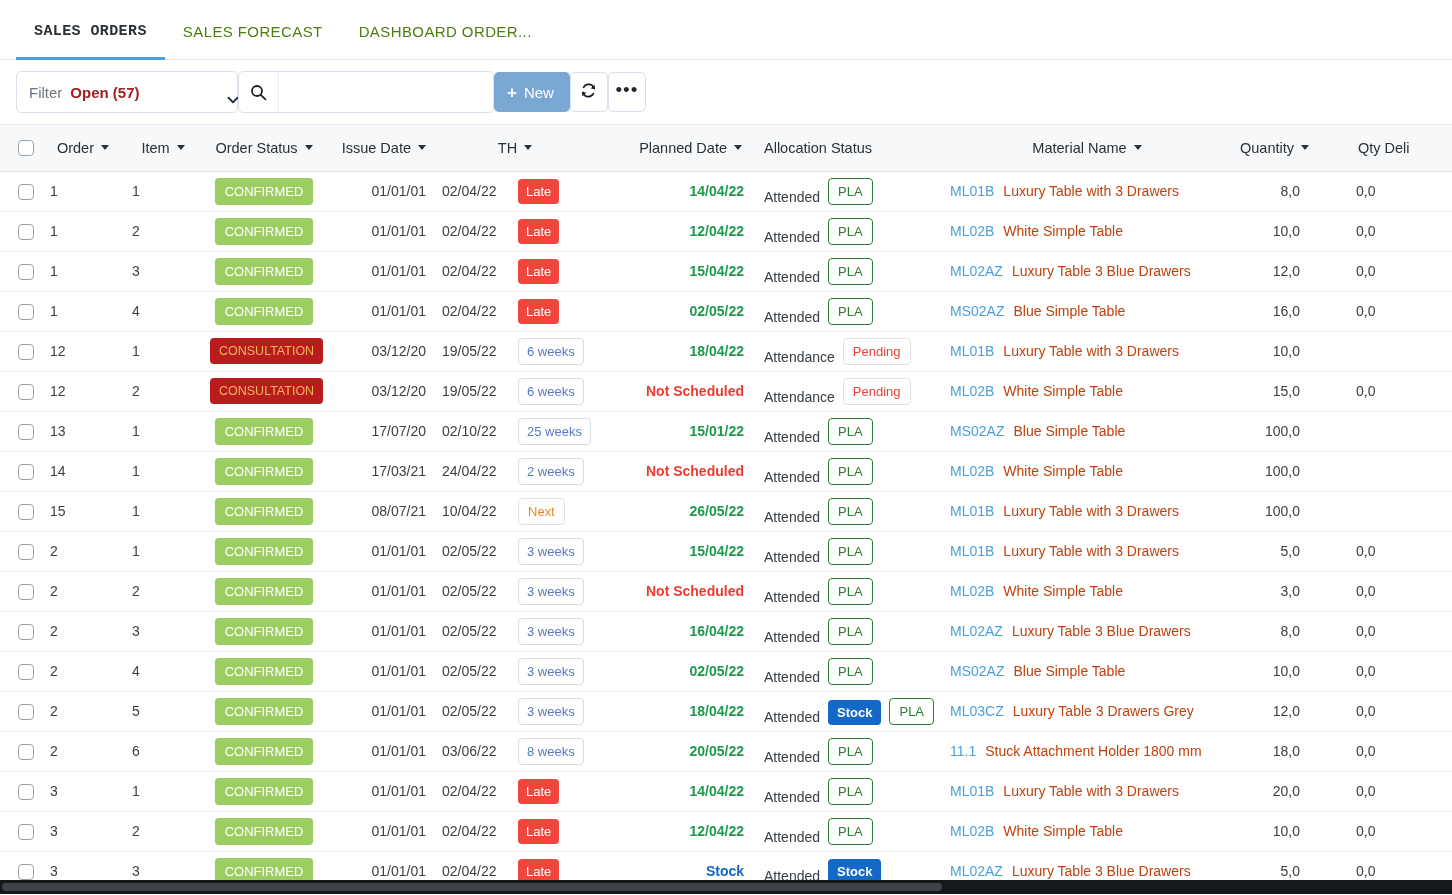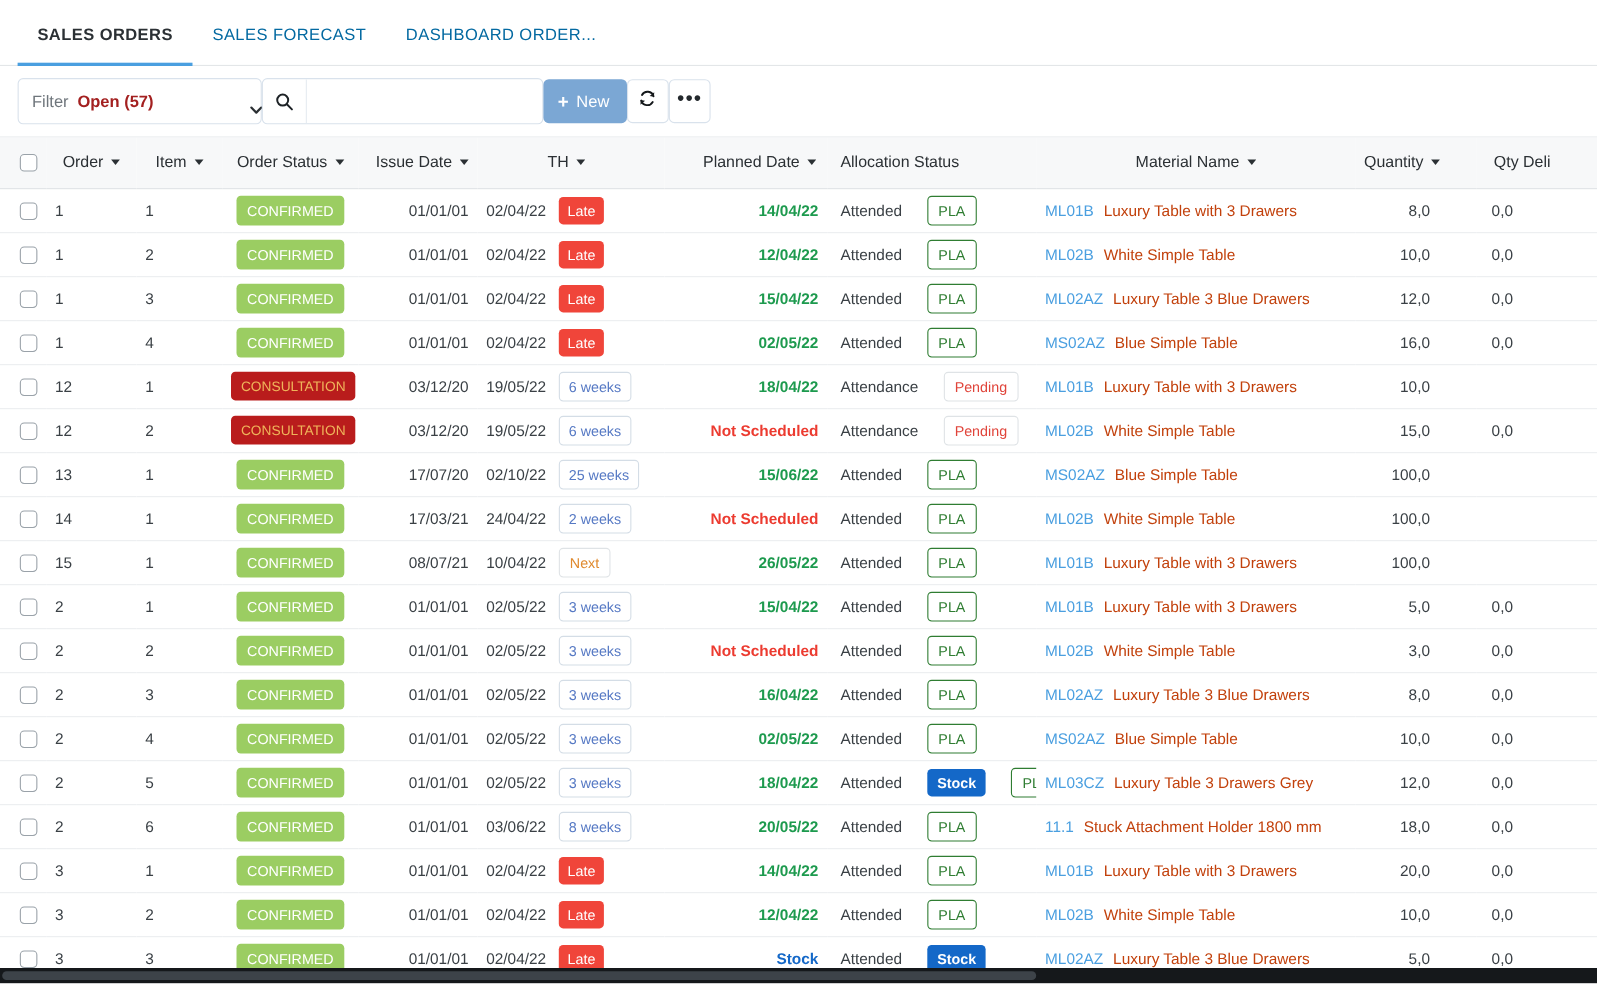--- a/index.html
+++ b/index.html
@@ -18,31 +18,32 @@
     height: 60px;
     background: #ffffff;
     border-bottom: 1px solid #e3e6e8;
     display: flex;
     align-items: flex-end;
     padding-left: 16px;
   }
   .tab {
     font-size: 15px;
     letter-spacing: 0.4px;
-    color: #0369a1;
+    color: #4d7c0f;
     padding: 0 18px 17px 18px;
     cursor: pointer;
     white-space: nowrap;
     border-bottom: 3px solid transparent;
     margin-bottom: -1px;
   }
   .tab.active {
     color: #2b3034;
     font-weight: bold;
     border-bottom-color: #4a9fe0;
+    font-family: Liberation Mono, monospace;
   }
 
   
   .toolbar {
     height: 64px;
     display: flex;
     align-items: center;
     padding: 0 16px;
     background: #ffffff;
   }
@@ -202,24 +203,24 @@
   }
   .b-confirmed { background: #9bcd62; color: #ffffff; padding: 7px 10px; }
   .b-consultation { background: #b91c1c; color: #efb45a; padding: 7px 9px; font-size: 12.5px;}
   .b-late { background: #f0453a; color: #ffffff; font-weight: normal; padding: 6px 8px;}
   .b-weeks { background: #fff; border: 1px solid #d4dde6; color: #5679c4; padding: 6px 8px; }
   .b-next  { background: #fff; border: 1px solid #dfe3e6; color: #e08a2e; padding: 6px 9px; }
   .b-pla   { background: #fff; border: 1px solid #2f7d32; color: #2f7d32; padding: 6px 9px; }
   .b-pending { background: #fff; border: 1px solid #dfe3e6; color: #e0443a; padding: 6px 9px; }
   .b-stock { background: #1468c8; color: #ffffff; font-weight: bold; padding: 6px 9px; }
 
-  .th-cell { display: flex; align-items: center; }
+  .th-cell { display: flex; align-items: center; gap: 10px; }
   .th-date { min-width: 66px; }
 
-  .alloc-cell { display: flex; align-items: center; gap: 23px; }
+  .alloc-cell { display: flex; align-items: flex-end; gap: 8px; }
   .alloc-text { color: #3a4045; font-size: 14px; }
 
   .date-ok  { color: #1d9a4e; font-weight: bold; }
   .date-bad { color: #ec3b30; font-weight: bold; }
   .date-stock { color: #1468c8; font-weight: bold; }
 
   .mat-cell { display: flex; align-items: baseline; gap: 9px; }
   .mat-code { color: #4a9fe0; cursor: pointer; }
   .mat-desc { color: #c2410c; }
 
@@ -530,21 +531,21 @@
     <td class="c-order">13</td>
     <td class="c-item">1</td>
     <td class="c-ostat"><span class="badge b-confirmed">CONFIRMED</span></td>
     <td class="c-issue">17/07/20</td>
     <td class="c-th">
       <div class="th-cell">
         <span class="th-date">02/10/22</span>
         <span class="badge b-weeks">25 weeks</span>
       </div>
     </td>
-    <td class="c-plan"><span class="date-ok">15/06/22</span></td>
+    <td class="c-plan"><span class="date-ok">15/01/22</span></td>
     <td class="c-alloc">
       <div class="alloc-cell">
               <span class="alloc-text">Attended</span>
               <span class="badge b-pla">PLA</span>
             </div>
     </td>
     <td class="c-mat">
       <div class="mat-cell">
         <span class="mat-code">MS02AZ</span>
         <span class="mat-desc">Blue Simple Table</span>

